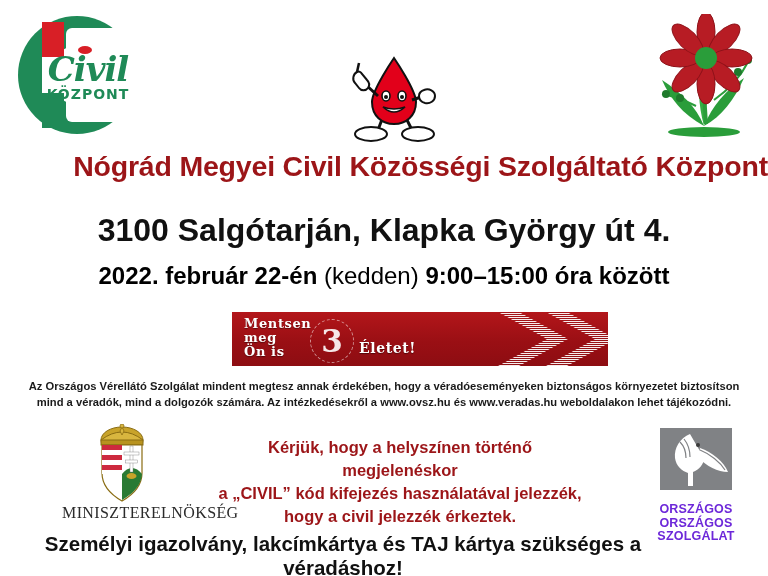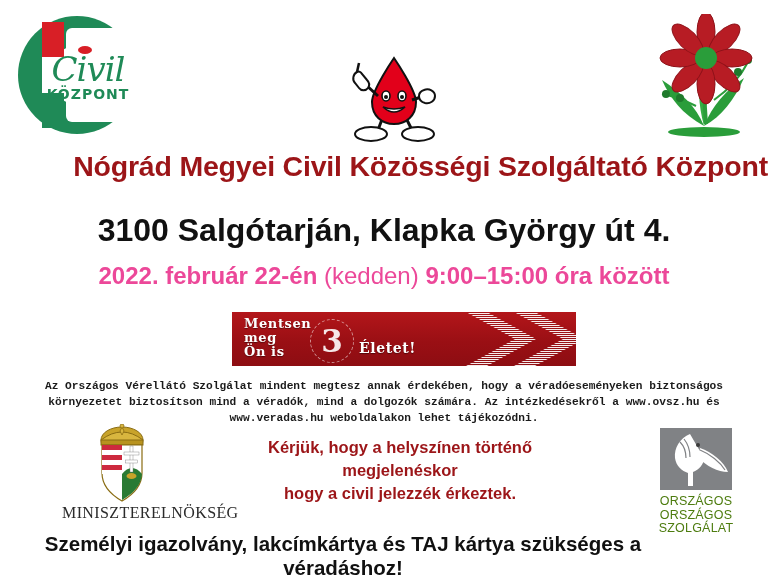--- a/index.html
+++ b/index.html
@@ -75,21 +75,21 @@
     position: absolute;
     left: 22px;
     top: 36px;
     width: 96px;
     text-align: center;
     line-height: 1;
   }
   #civil-logo .wm-civil {
     font-family: "DejaVu Serif", serif;
     font-style: italic;
-    font-weight: normal;
+    font-weight: bold;
     font-size: 34px;
     color: #1f8a57;
     letter-spacing: -1px;
     display: block;
   }
   #civil-logo .wm-kozpont {
     display: block;
     margin-top: 1px;
     font-family: "DejaVu Sans", sans-serif;
     font-weight: bold;
@@ -163,33 +163,34 @@
     color: #111111;
   }
   #datetime-line {
     position: absolute;
     top: 262px;
     left: 0;
     width: 768px;
     text-align: center;
     font-size: 24px;
     font-weight: bold;
-    color: #ec4899;
+    color: #000000;
   }
   #datetime-line .weak { font-weight: normal; }
 
   
   #save-lives-banner {
     position: absolute;
     left: 232px;
     top: 312px;
     width: 344px;
     height: 54px;
     background: linear-gradient(180deg, #b3161a 0%, #9a0f14 55%, #8d0d12 100%);
     overflow: hidden;
+    padding-left: 32px;
   }
   #save-lives-banner .bannertext {
     position: absolute;
     left: 12px;
     top: 5px;
     color: #ffffff;
     font-family: "DejaVu Serif", serif;
     font-weight: bold;
     font-size: 13px;
     line-height: 14px;
@@ -247,21 +248,20 @@
   #ovsz-note {
     position: absolute;
     top: 378px;
     left: 14px;
     width: 740px;
     text-align: center;
     font-size: 11.2px;
     line-height: 16px;
     color: #1a1a1a;
     font-weight: bold;
-    font-family: Liberation Mono, monospace;
   }
 
   
   #mini-logo {
     position: absolute;
     left: 62px;
     top: 424px;
     width: 120px;
     text-align: center;
   }
@@ -295,25 +295,25 @@
     text-align: center;
   }
   #ovsz-logo .mark {
     width: 72px;
     height: 62px;
     margin: 0 auto;
     background: #808285;
     position: relative;
   }
   #ovsz-logo .name {
-    margin-top: 5px;
+    margin-top: 13px;
     font-size: 12.5px;
-    font-weight: normal;
+    font-weight: bold;
     line-height: 13.5px;
-    color: #4d7c0f;
+    color: #6d28d9;
     letter-spacing: .2px;
   }
 
   #requirements-line {
     position: absolute;
     top: 532px;
     left: 0;
     width: 616px;
     text-align: center;
     font-size: 20.5px;
@@ -448,20 +448,21 @@
     <rect x="68" y="22" width="3" height="26" fill="#ffffff" stroke="#777" stroke-width=".4"></rect>
     <rect x="62" y="28" width="15" height="3" fill="#ffffff" stroke="#777" stroke-width=".4"></rect>
     <rect x="63.5" y="36" width="12" height="3" fill="#ffffff" stroke="#777" stroke-width=".4"></rect>
     <ellipse cx="69.5" cy="52" rx="5" ry="3" fill="#c8a32a"></ellipse>
   </svg>
   <div class="caption">MINISZTERELNÖKSÉG</div>
 </div>
 
 <div id="civil-code-message">
   <div>Kérjük, hogy a helyszínen történő megjelenéskor</div>
+  <div>a „CIVIL” kód kifejezés használatával jelezzék,</div>
   <div>hogy a civil jelezzék érkeztek.</div>
 </div>
 
 <div id="ovsz-logo">
   <div class="mark">
     <svg viewBox="0 0 72 62" width="72" height="62" xmlns="http://www.w3.org/2000/svg">
 
       <path d="M30 6 C20 10 14 20 15 30 C16 38 22 43 28 45 L28 58 L33 58 L33 44 C39 42 44 36 44 30 Z" fill="#ffffff"></path>
 
       <path d="M40 20 C52 24 64 34 68 44 C58 44 46 38 39 30 Z" fill="#ffffff"></path>

